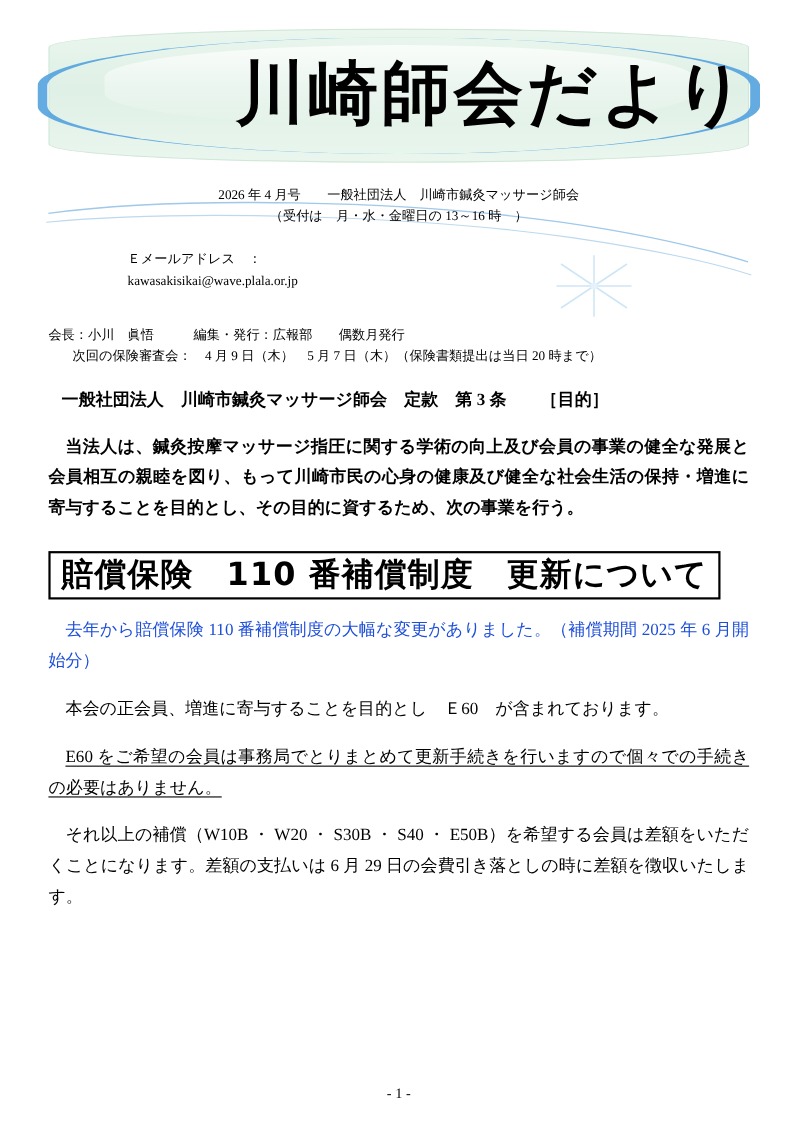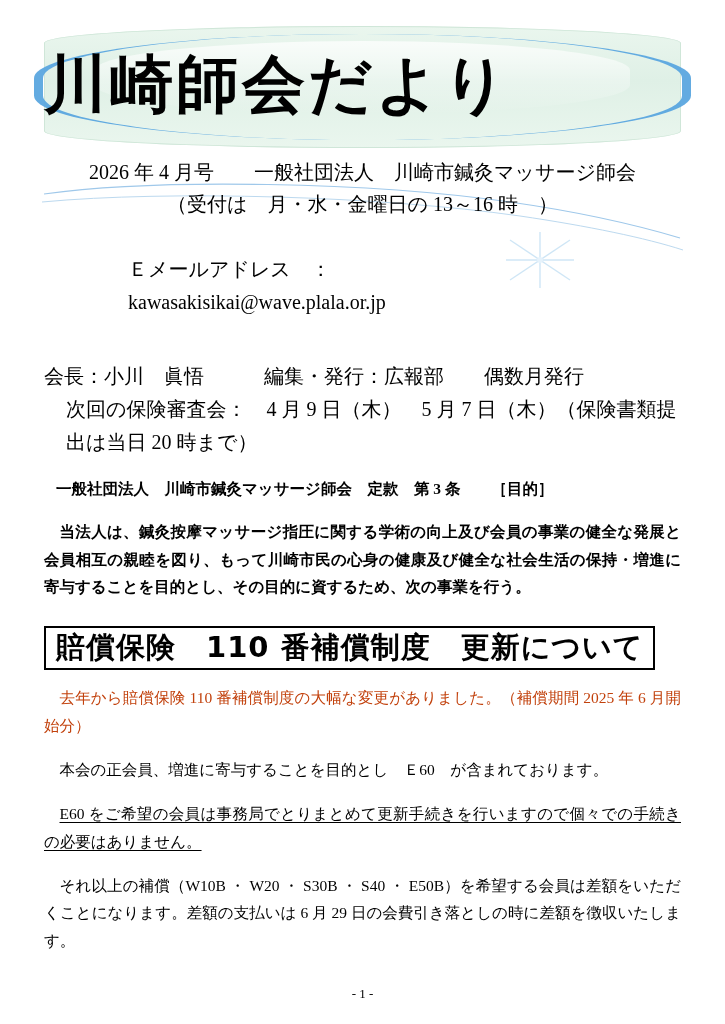--- a/index.html
+++ b/index.html
@@ -48,53 +48,53 @@
   .masthead-sheen {
     position: absolute;
     left: 8%; right: 8%; top: 12%; height: 60%;
     background: linear-gradient(180deg, rgba(255,255,255,0.75), rgba(255,255,255,0));
     border-radius: 50% / 40%;
   }
   .masthead-title {
     position: absolute;
     left: 0; right: 0; top: 50%;
     transform: translateY(-52%);
-    text-align: left;
+    text-align: right;
     font-family: "DejaVu Serif", "Liberation Serif", serif;
     font-size: 63px;
     font-weight: 700;
     letter-spacing: 3px;
     white-space: nowrap;
   }
 
   
   .swoosh {
     position: absolute;
     left: 40px;
     top: 150px;
     width: 645px;
     height: 135px;
     pointer-events: none;
   }
 
   
   .header-info {
-    margin: 8px 44px 0 44px;
-    font-size: 20px;
+    margin: 20px 44px 0 44px;
+    font-size: 12px;
     line-height: 1.62;
     position: relative;
     z-index: 2;
   }
   .hi-center { text-align: center; }
   .hi-line { white-space: pre; }
   .hi-indent-3 { padding-left: 54px; }
 
   .rule-line {
     margin: 10px 44px 0 44px;
-    font-size: 20px;
+    font-size: 12px;
     line-height: 1.65;
   }
   .rule-line .indent { padding-left: 22px; }
 
   
   .body-sec {
     margin: 6px 44px 0 44px;
     font-size: 15.5px;
     line-height: 1.75;
     text-align: justify;
@@ -111,21 +111,21 @@
     border: 2px solid #000;
     padding: 2px 10px 4px 10px;
     font-family: "DejaVu Sans", "Liberation Sans", sans-serif;
     font-weight: 700;
     font-size: 29px;
     letter-spacing: 1px;
     line-height: 1.18;
     white-space: nowrap;
   }
 
-  .red { color: #c2410c; }
+  .red { color: #1d4ed8; }
   .u { text-decoration: underline; text-underline-offset: 3px; }
 
   .section-body {
     margin: 14px 44px 0 44px;
     font-size: 15.5px;
     line-height: 1.8;
     text-align: justify;
   }
   .section-body p { margin: 0 0 16px 0; text-indent: 1em; }
 

